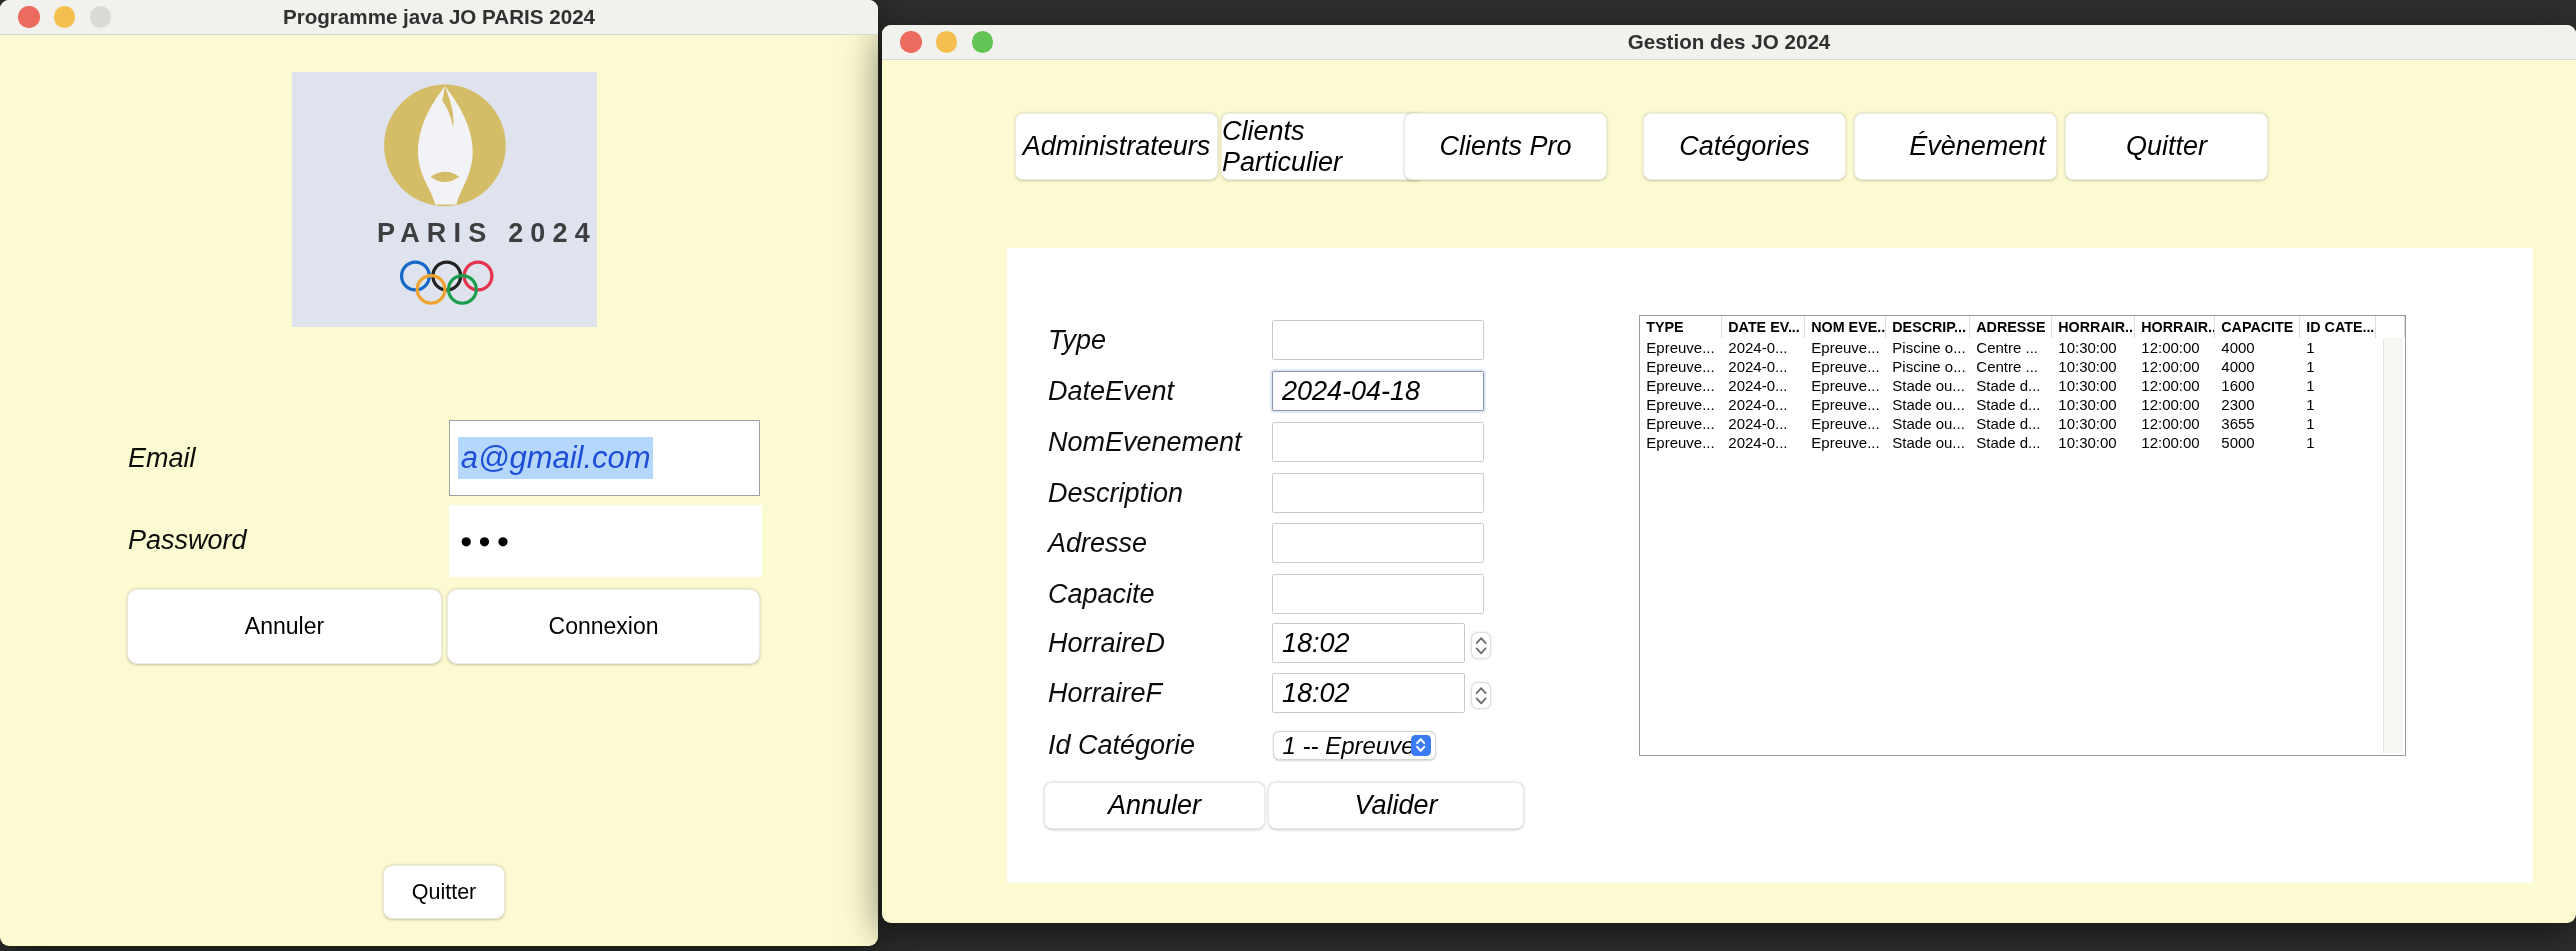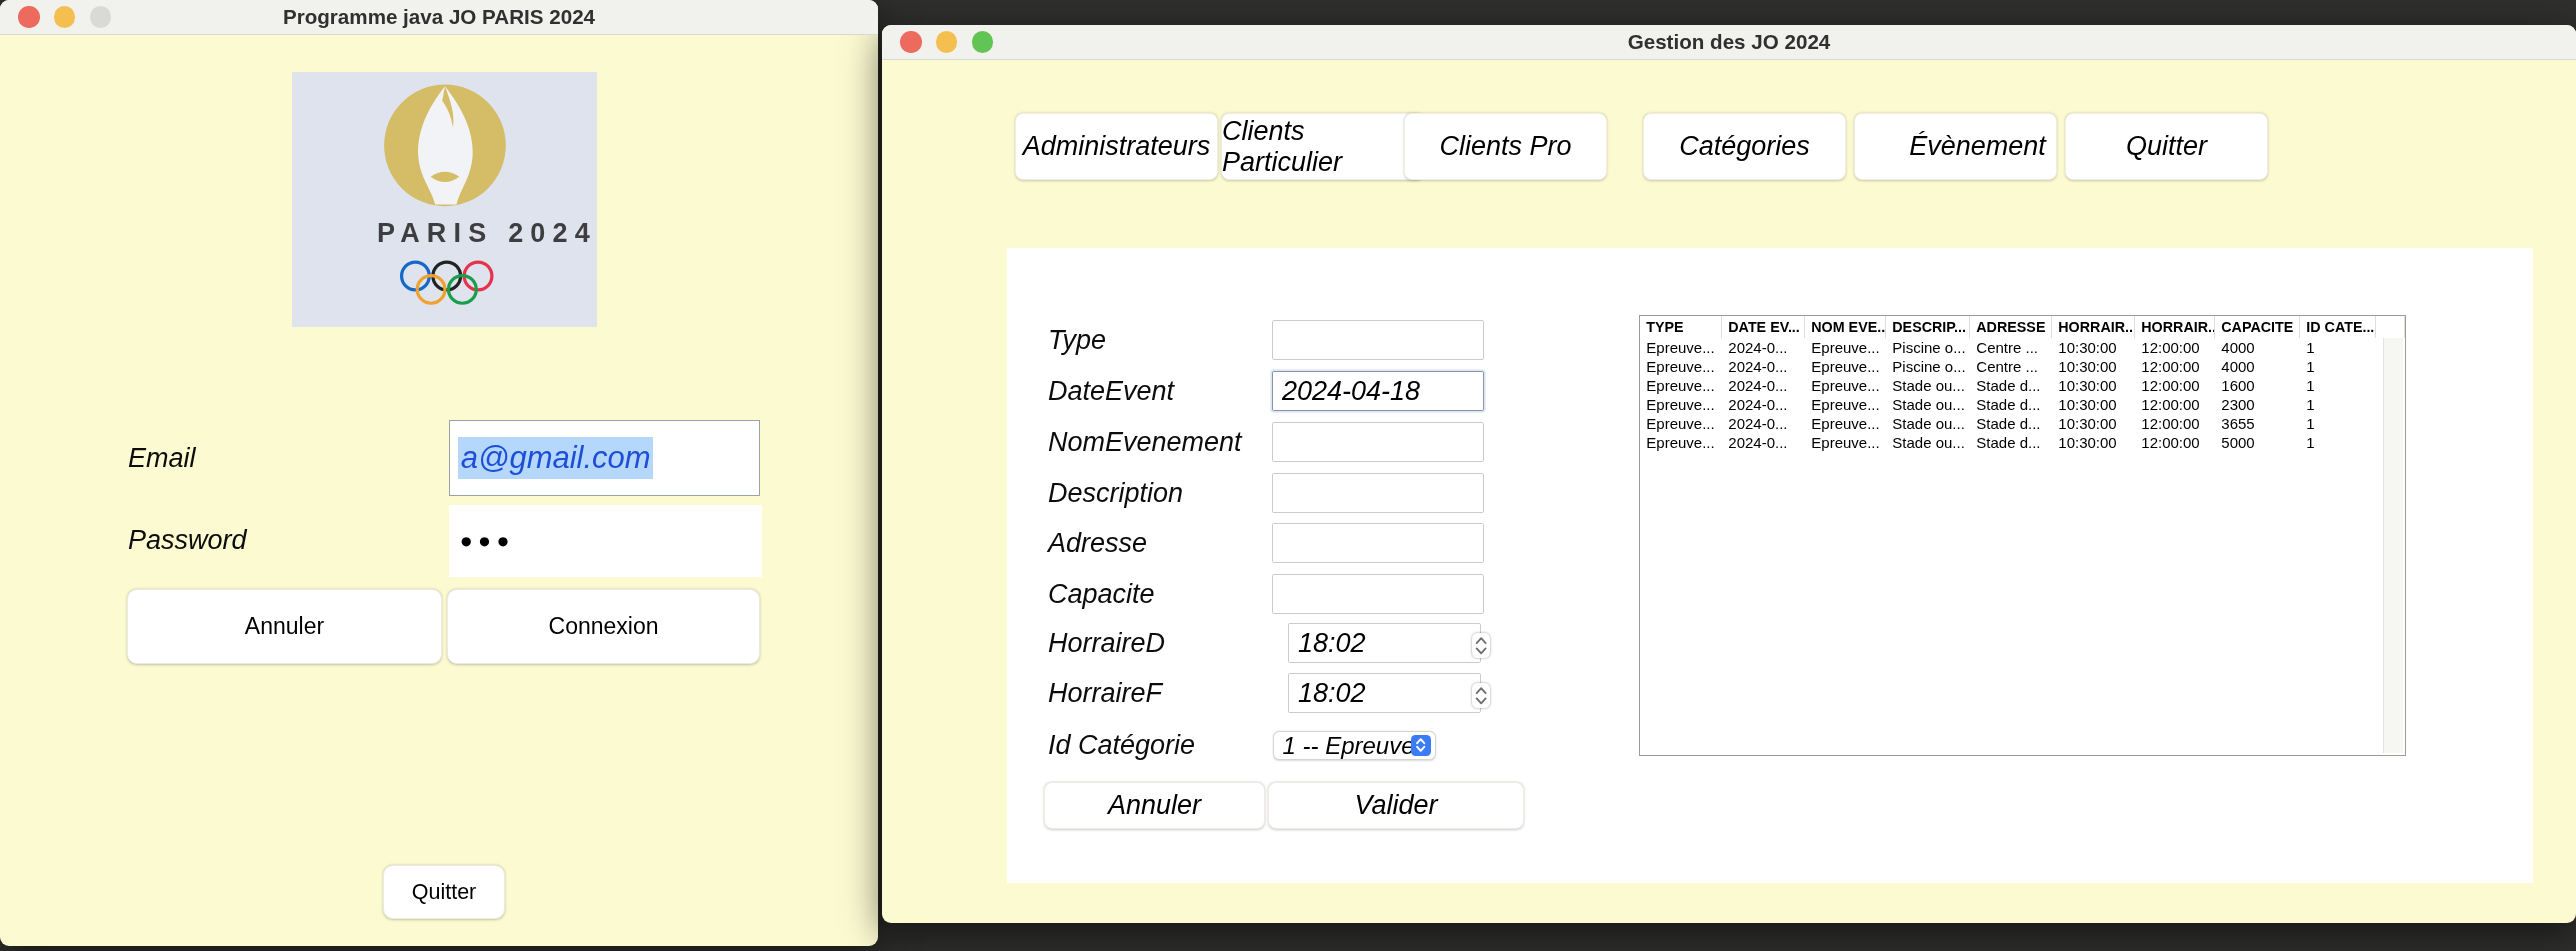--- a/index.html
+++ b/index.html
@@ -48,21 +48,21 @@
     border:0.9px solid #efede6;box-shadow:0 0.9px 2.7px rgba(0,0,0,.20);
     display:flex;align-items:center;justify-content:center;
     font-style:italic;font-size:27px;color:#000;box-sizing:border-box;}
   .panel{position:absolute;left:125px;top:223px;width:1526px;height:635px;background:#fff;}
   .flabel{position:absolute;left:41px;font-style:italic;font-size:27px;color:#0c0c0c;
     height:40px;display:flex;align-items:center;}
   .tfield{position:absolute;left:265px;width:212px;height:40px;background:#fff;
     border:0.9px solid #cccbc5;border-radius:1.8px;box-sizing:border-box;
     display:flex;align-items:center;padding-left:9px;font-style:italic;font-size:27px;color:#000;}
   .tfield.focused{border:1.8px solid #8794ab;box-shadow:0 0 0 1.8px rgba(150,175,215,.30);}
-  .spinfield{width:193px;margin-left:16px;}
+  .spinfield{width:193px;}
   .stepper{position:absolute;left:465px;width:18px;height:25px;background:#fff;border-radius:5.4px;
     box-shadow:0 0 2.7px rgba(0,0,0,.4);display:flex;align-items:center;justify-content:center;}
   .select{position:absolute;left:266px;width:163px;height:29px;background:#fff;border:0.9px solid #d5d4cf;
     border-radius:6.3px;box-shadow:0 0.9px 1.8px rgba(0,0,0,.15);box-sizing:border-box;
     display:flex;align-items:center;justify-content:center;font-style:italic;font-size:24px;color:#000;}
   .select-cap{position:absolute;right:3.6px;top:2.7px;width:20.6px;height:21.5px;border-radius:4.5px;background:#3b7cf5;
     display:flex;align-items:center;justify-content:center;}
   .form-btn{position:absolute;top:534px;height:47px;background:#fff;border:0.9px solid #edebe4;border-radius:8px;
     box-shadow:0 0.9px 2.7px rgba(0,0,0,.20);display:flex;align-items:center;justify-content:center;
     font-style:italic;font-size:27px;color:#000;box-sizing:border-box;}

